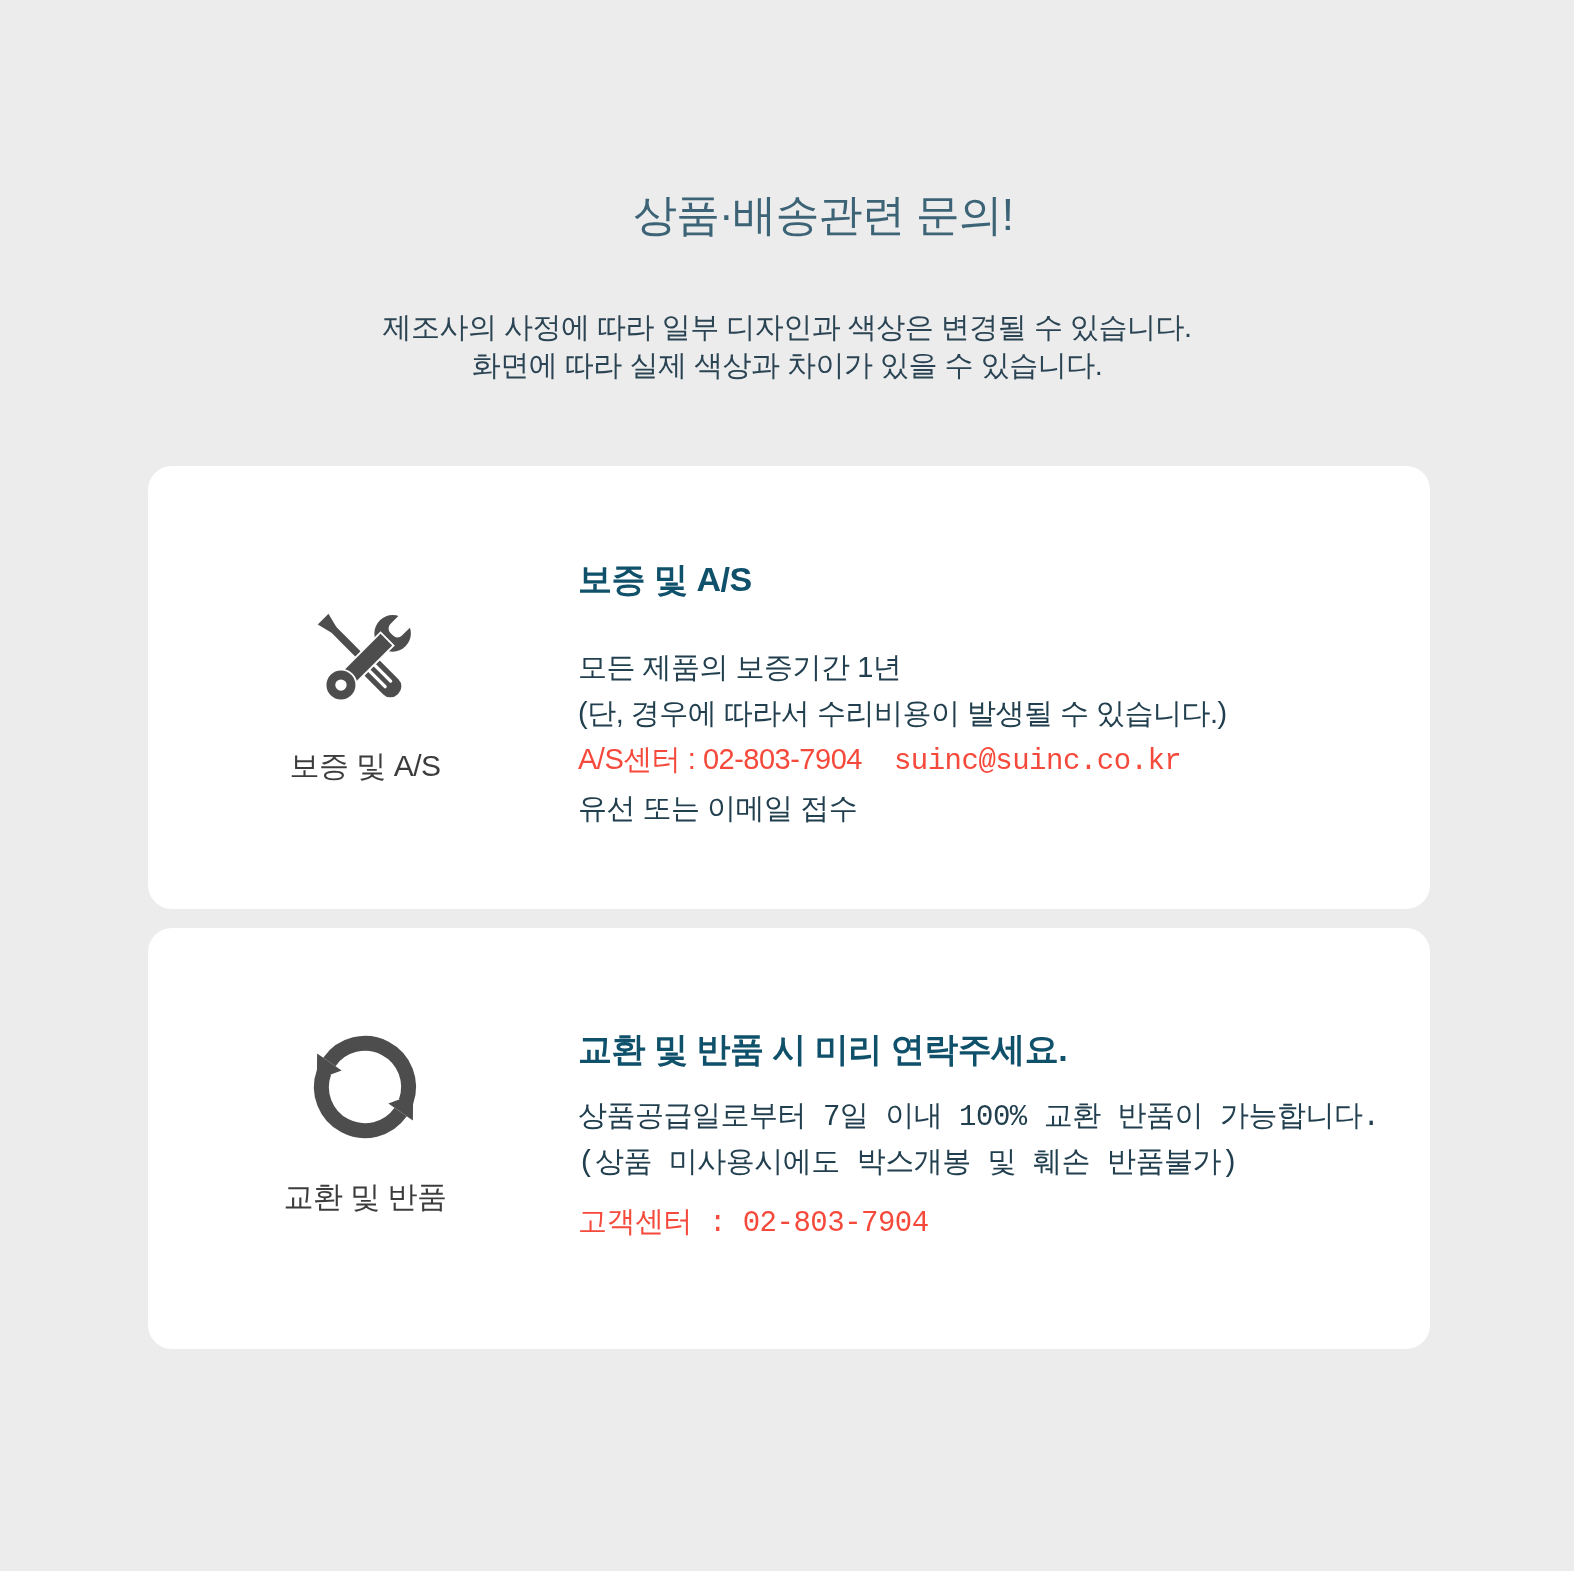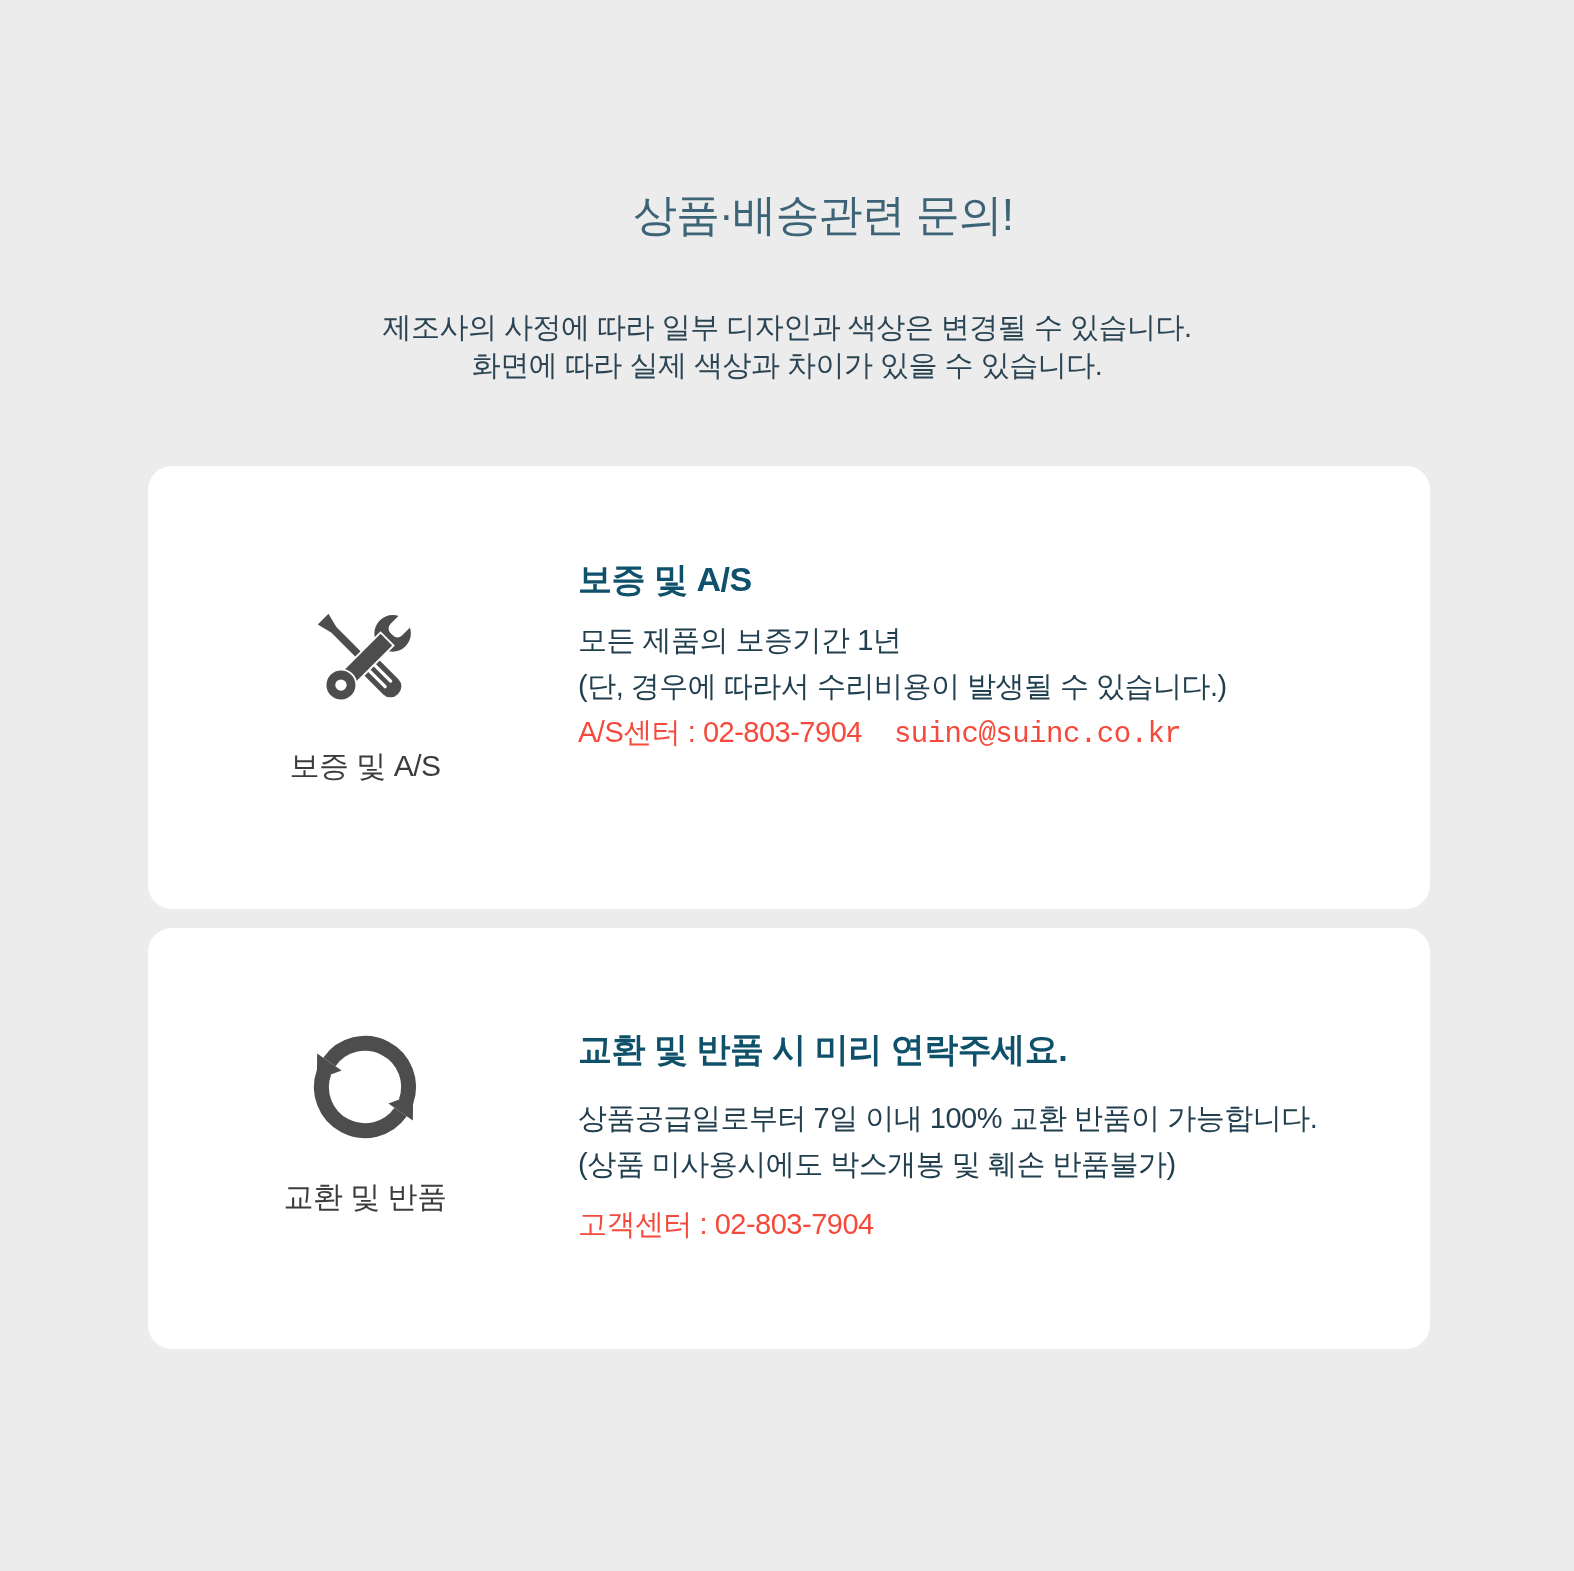--- a/index.html
+++ b/index.html
@@ -70,22 +70,22 @@
   .card-1 .text-col { top: 92px; }
   .card-2 .text-col { top: 100px; }
   .card-heading {
     font-size: 34px;
     font-weight: 700;
     letter-spacing: -0.5px;
     color: #0f506a;
     line-height: 42px;
     white-space: nowrap;
   }
-  .card-1 .card-body { margin-top: 17px; }
-  .card-2 .card-body { margin-top: 25px; }
+  .card-1 .card-body { margin-top: 44px; }
+  .card-2 .card-body { margin-top: 25px; font-family: Liberation Mono, monospace; }
   .body-line {
     font-size: 29px;
     line-height: 46px;
     letter-spacing: -0.5px;
     color: #213f4e;
     white-space: nowrap;
   }
   .contact-line {
     font-size: 29px;
     line-height: 46px;
@@ -131,20 +131,21 @@
     <div class="icon-label">보증 및 A/S</div>
   </div>
   <div class="text-col">
     <div class="card-heading">보증 및 A/S</div>
     <div class="card-body">
       <div class="body-line">모든 제품의 보증기간 1년</div>
       <div class="body-line">(단, 경우에 따라서 수리비용이 발생될 수 있습니다.)</div>
       <div class="contact-line">
         <span>A/S센터 : 02-803-7904</span><span class="contact-email">suinc@suinc.co.kr</span>
       </div>
+      <div class="body-line">유선 또는 이메일 접수</div>
     </div>
   </div>
 </div>
 
 <div class="card card-2">
   <div class="icon-col">
     <div class="icon-wrap">
       <svg width="136" height="136" viewBox="0 0 100 100" aria-hidden="true">
         <g fill="#4d4d4d">
           <path d="M 80.1 60.9 A 32 32 0 0 0 23.8 31.6" fill="none" stroke="#4d4d4d" stroke-width="11"></path>

